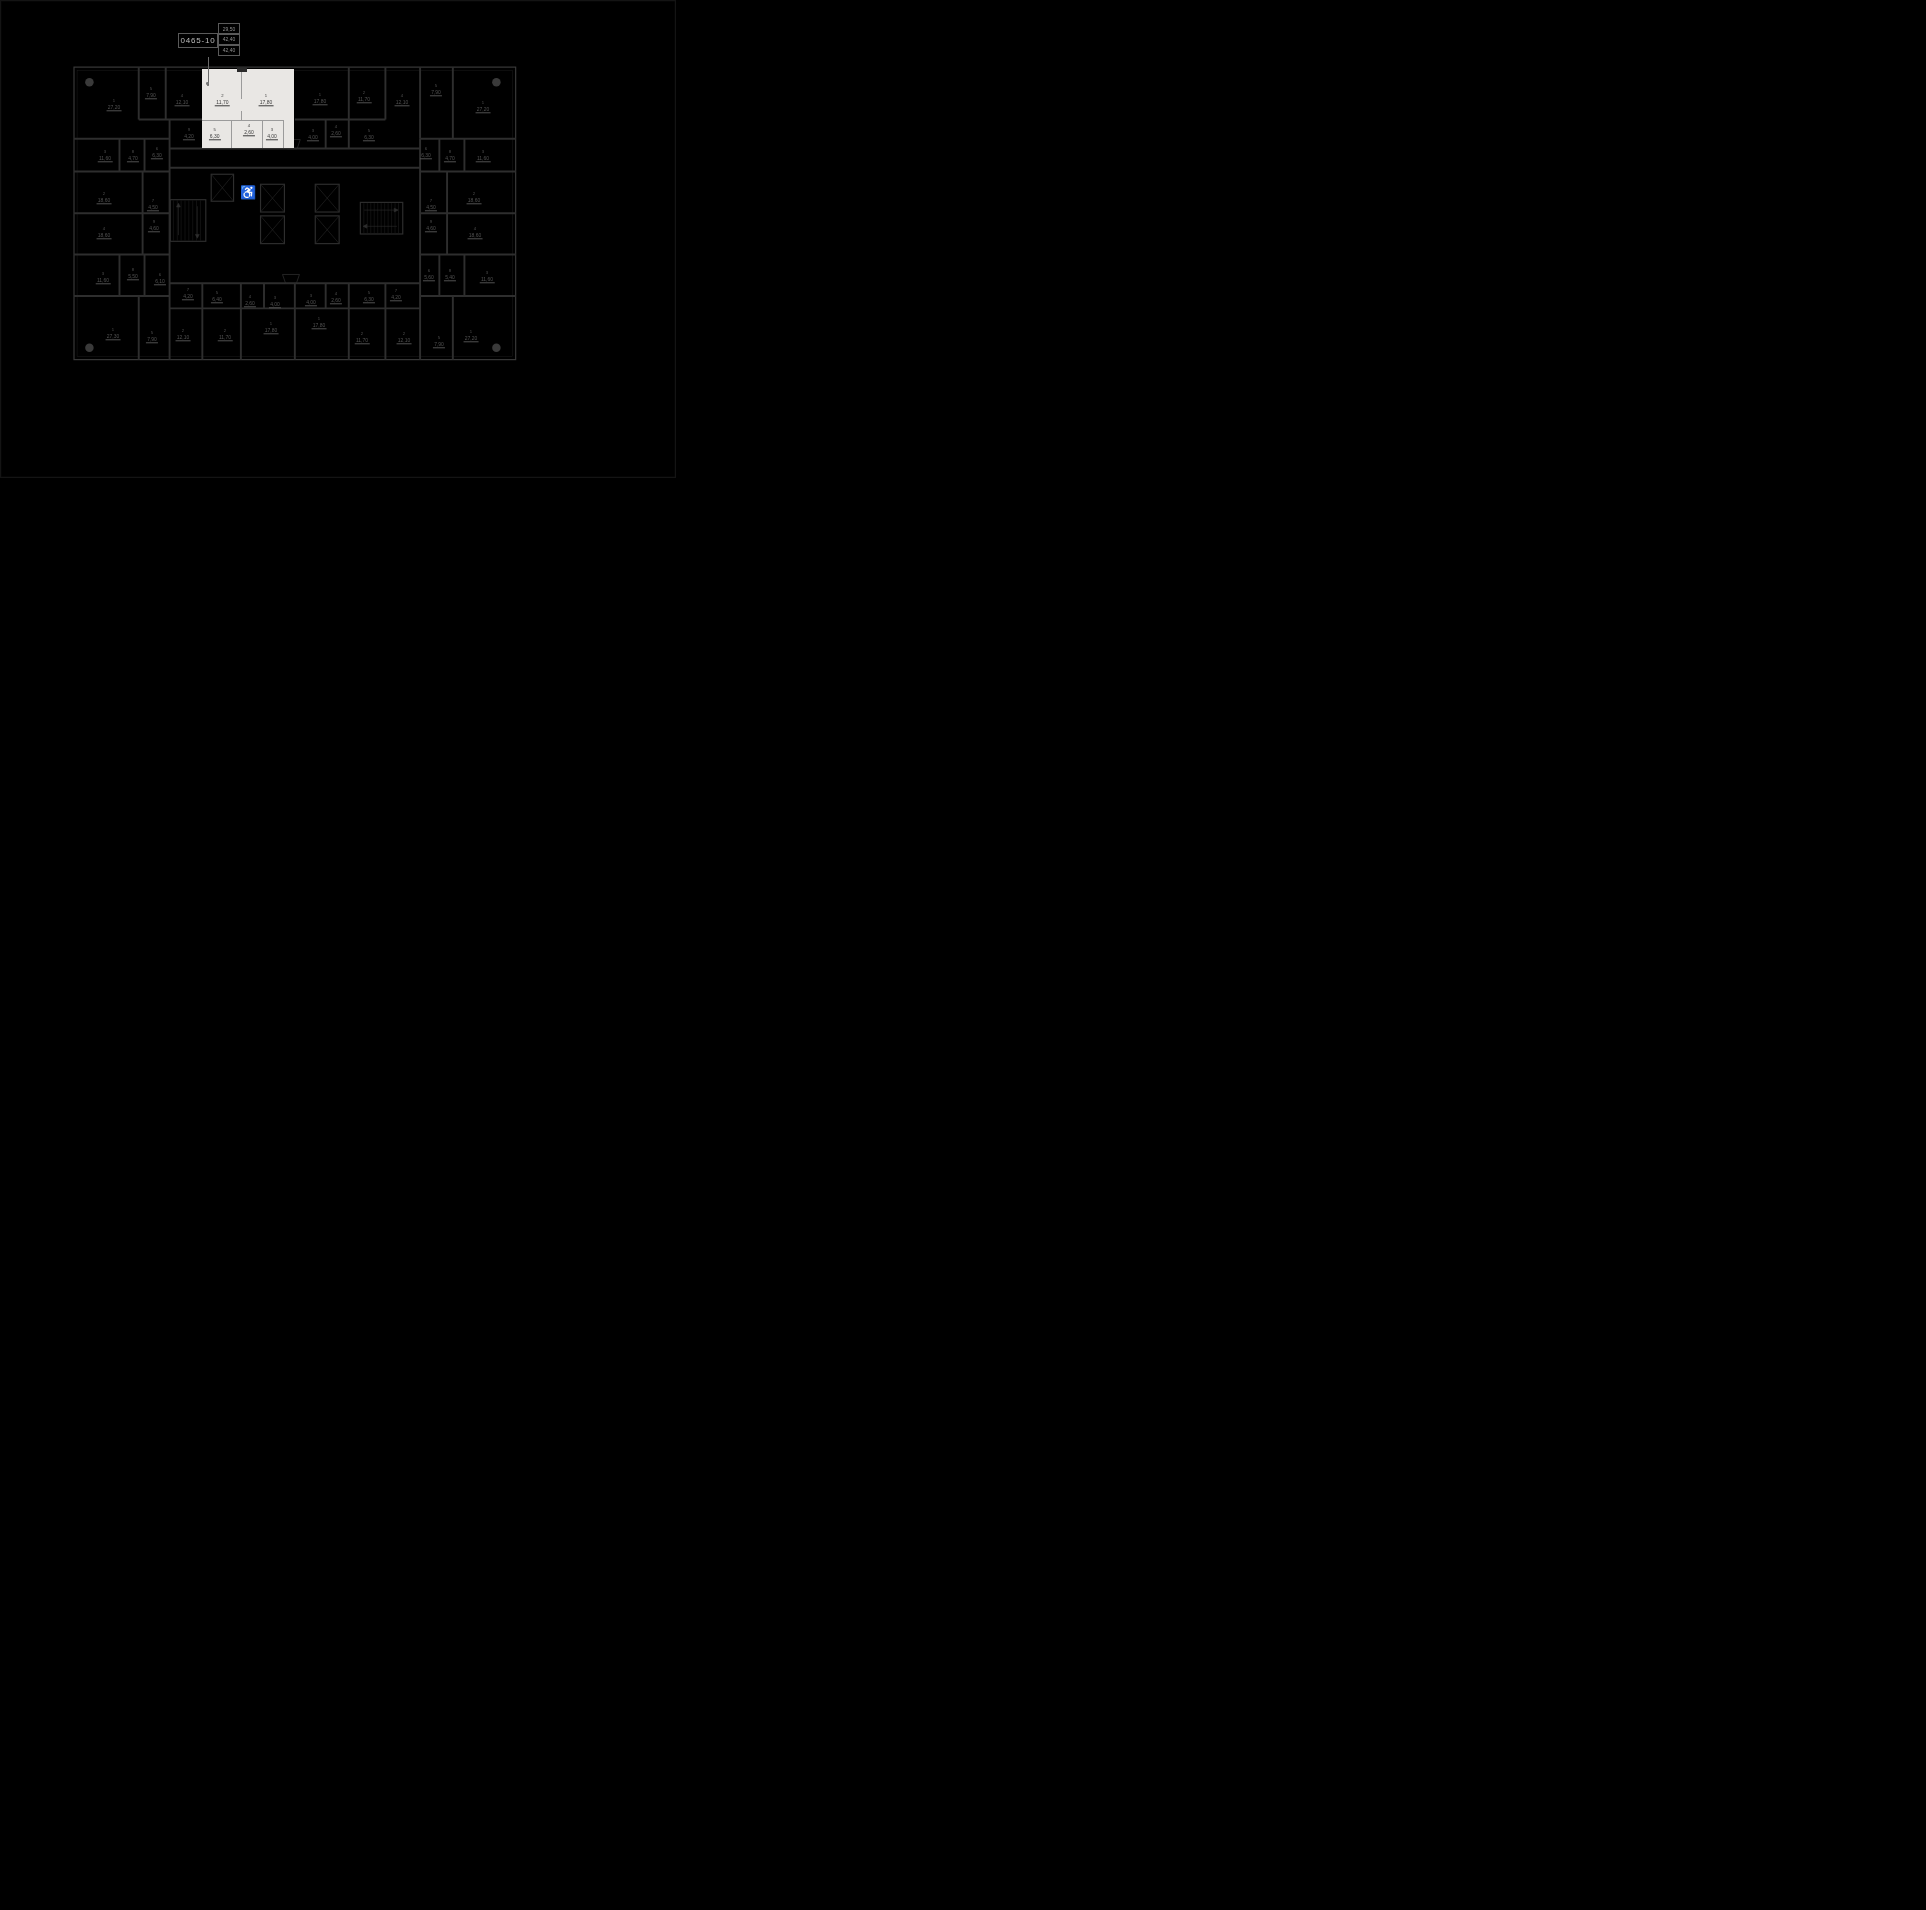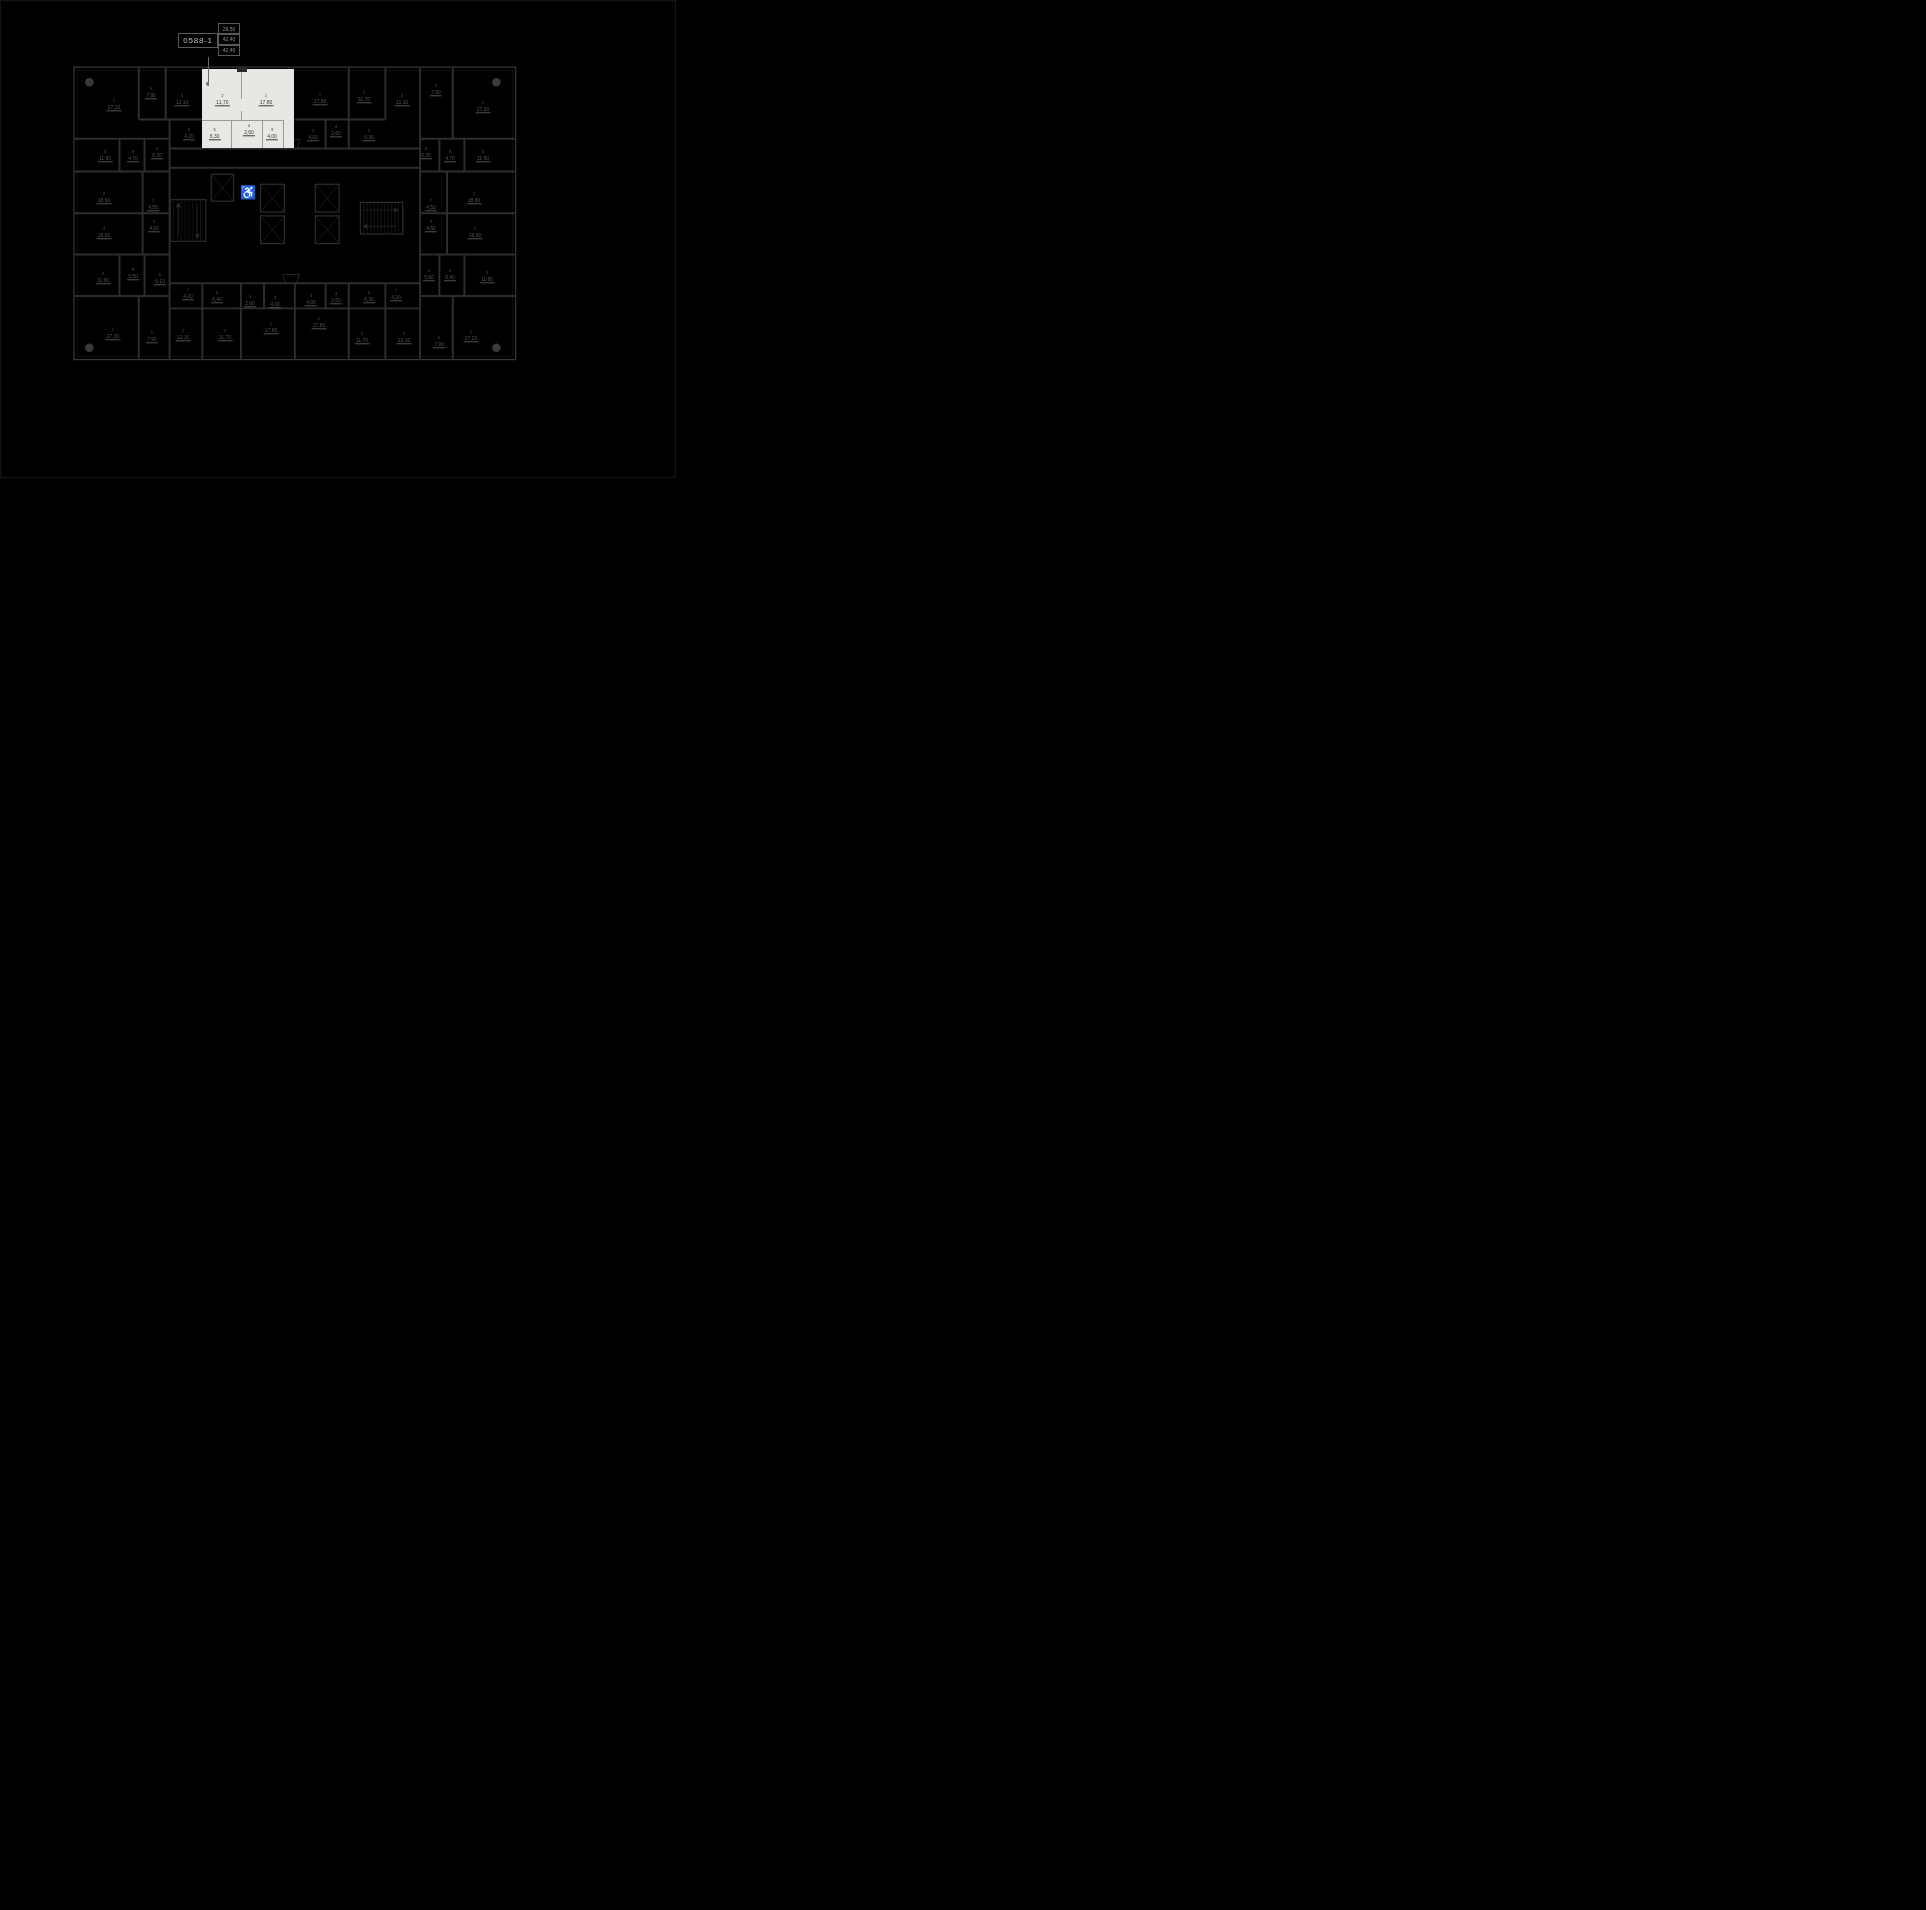--- a/index.html
+++ b/index.html
@@ -266,21 +266,21 @@
     </div>
     <div class="room-label" style="left:70px;top:65px">
       <span class="num">3</span>
       <span class="area">4,00</span>
     </div>
   </div>
 
   <div class="leader-line"></div>
   <div class="leader-dot"></div>
   <div class="callout-label">
-    <span>0588-1</span>
+    <span>0465-10</span>
   </div>
   <div class="callout-values">
     <div class="callout-cell">29,50</div>
     <div class="callout-cell">42,40</div>
     <div class="callout-cell">42,40</div>
   </div>
 
 </div>
 
 

